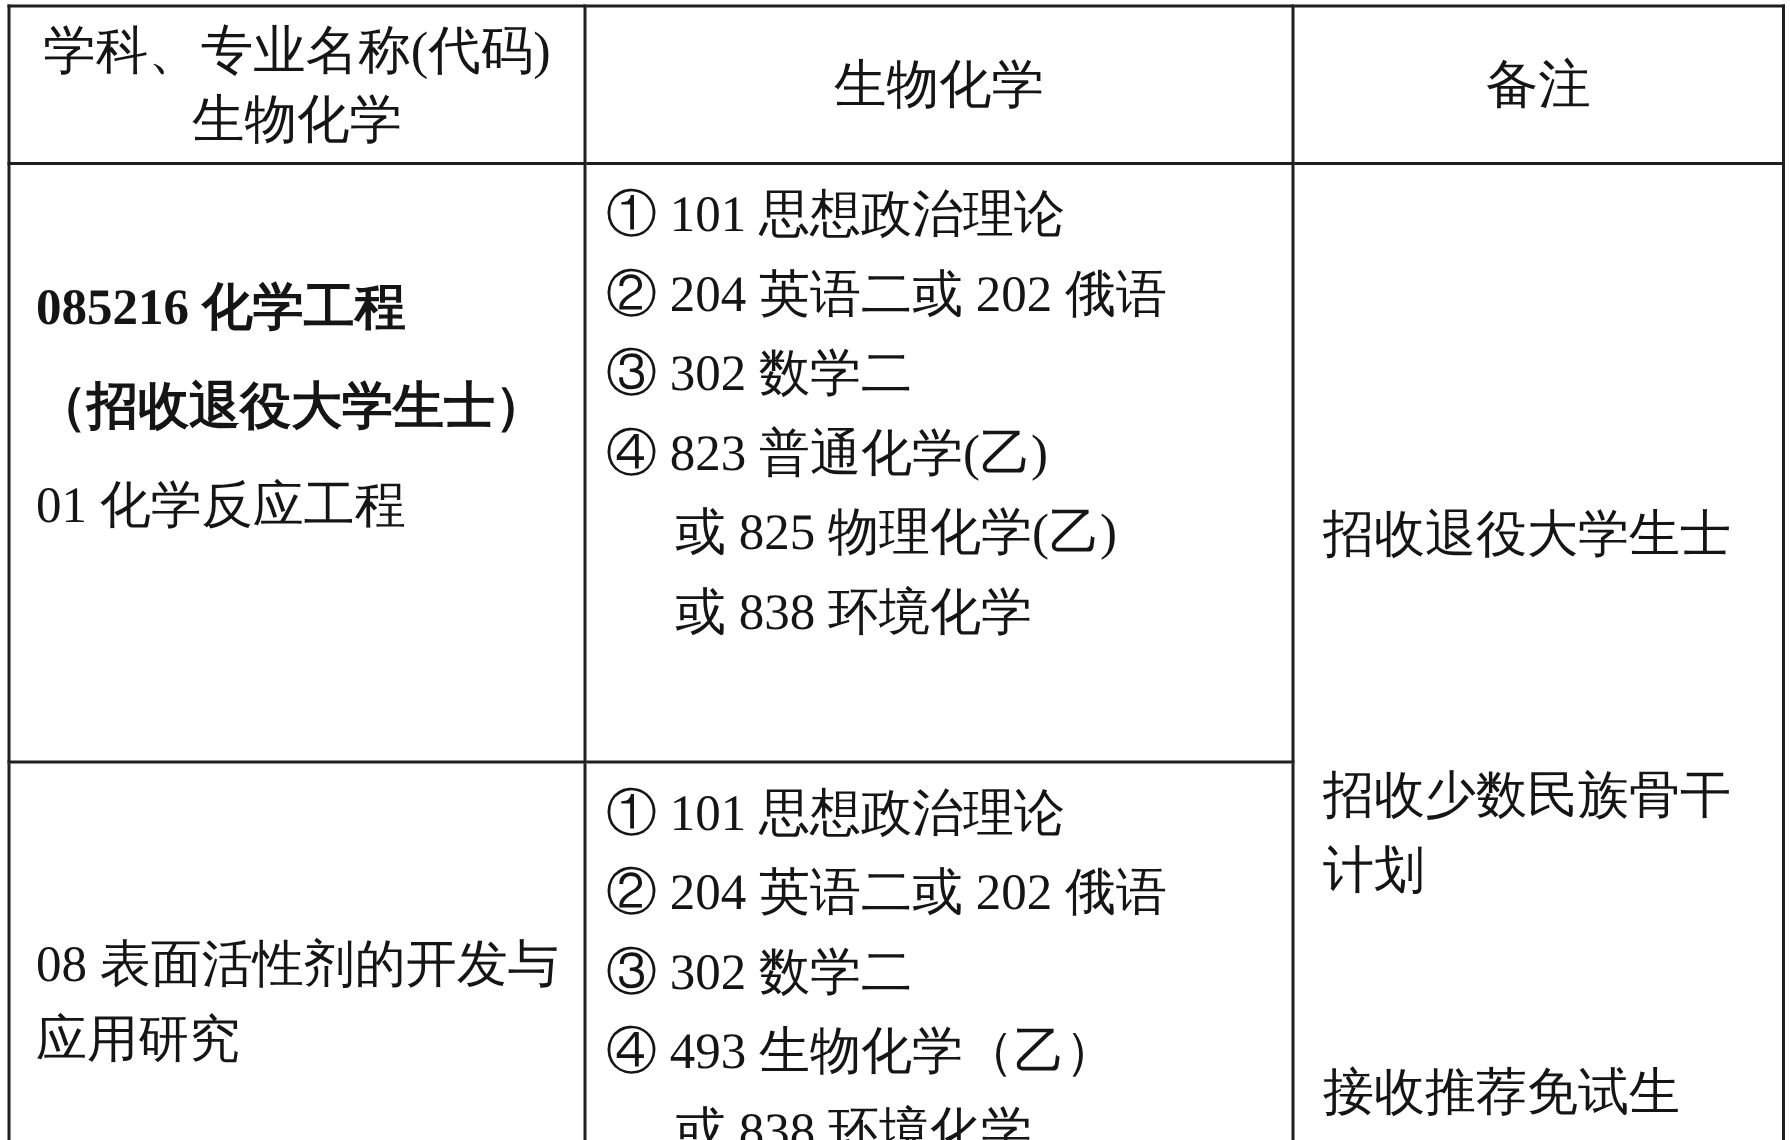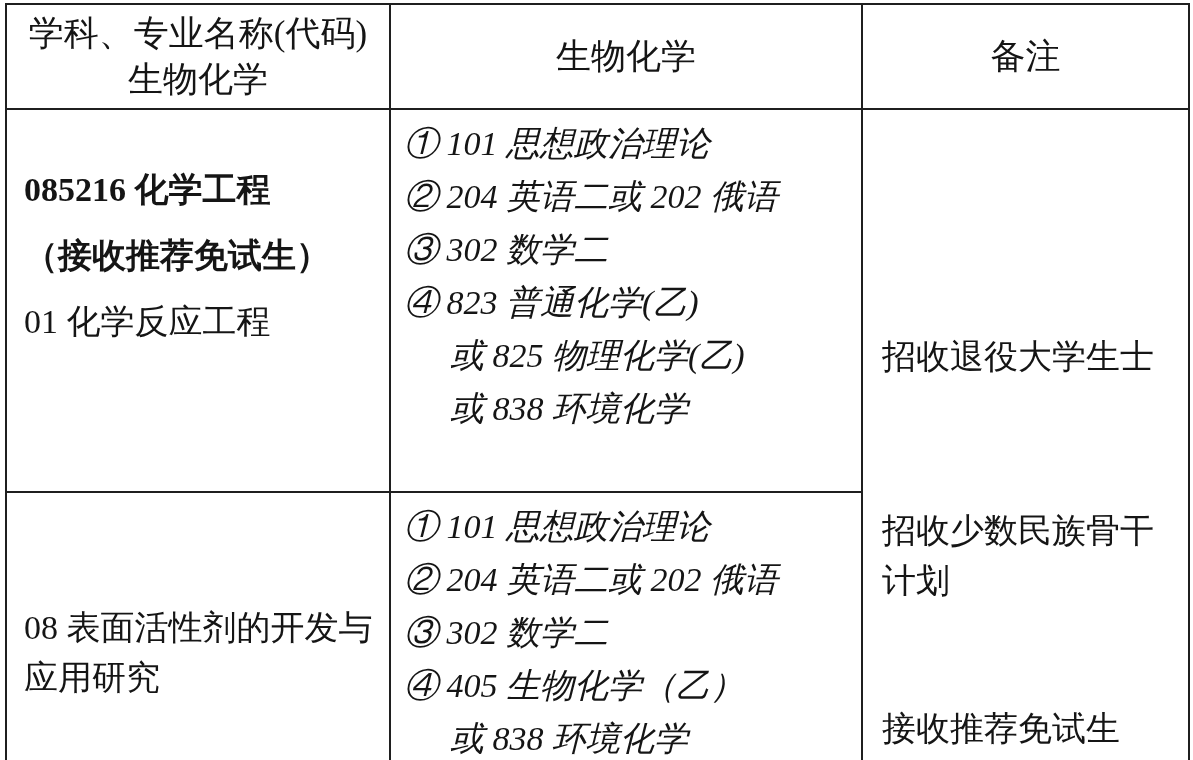--- a/index.html
+++ b/index.html
@@ -37,34 +37,33 @@
     height: 103px;
     text-align: center;
     vertical-align: middle;
     font-size: 35px;
     line-height: 46px;
   }
   tr.body-row-1 td { height: 321px; }
   tr.body-row-2 td { height: 314px; }
 
   .program-cell {
-    padding: 60px 8px 0 17px;
+    padding: 76px 8px 0 17px;
     font-size: 34px;
   }
   .prog-line {
     line-height: 40px;
     margin-bottom: 26px;
     white-space: nowrap;
   }
   .bold { font-weight: bold; }
 
   .subjects-cell {
     padding: 7px 4px 0 13px;
     font-size: 34px;
-    font-style: italic;
   }
   .subj-line {
     line-height: 53px;
     white-space: nowrap;
   }
   .subj-line.indent { padding-left: 46px; }
 
   .remarks-cell {
     position: relative;
     font-size: 34px;
@@ -99,21 +98,21 @@
     <th>
       <div>学科、专业名称(代码)</div>
       <div>生物化学</div>
     </th>
     <th>生物化学</th>
     <th>备注</th>
   </tr>
   <tr class="body-row-1">
     <td class="program-cell">
       <div class="prog-line bold">085216 化学工程</div>
-      <div class="prog-line bold">（接收推荐免试生）</div>
+      <div class="prog-line bold">（招收退役大学生士）</div>
       <div class="prog-line">01 化学反应工程</div>
     </td>
     <td class="subjects-cell">
       <div class="subj-line">① 101 思想政治理论</div>
       <div class="subj-line">② 204 英语二或 202 俄语</div>
       <div class="subj-line">③ 302 数学二</div>
       <div class="subj-line">④ 823 普通化学(乙)</div>
       <div class="subj-line indent">或 825 物理化学(乙)</div>
       <div class="subj-line indent">或 838 环境化学</div>
     </td>
@@ -124,19 +123,19 @@
     </td>
   </tr>
   <tr class="body-row-2">
     <td class="program-cell-2">
       <div>08 表面活性剂的开发与应用研究</div>
     </td>
     <td class="subjects-cell">
       <div class="subj-line">① 101 思想政治理论</div>
       <div class="subj-line">② 204 英语二或 202 俄语</div>
       <div class="subj-line">③ 302 数学二</div>
-      <div class="subj-line">④ 405 生物化学（乙）</div>
+      <div class="subj-line">④ 493 生物化学（乙）</div>
       <div class="subj-line indent">或 838 环境化学</div>
 
     </td>
   </tr>
 </tbody>
   </table>
 
 </body></html>

